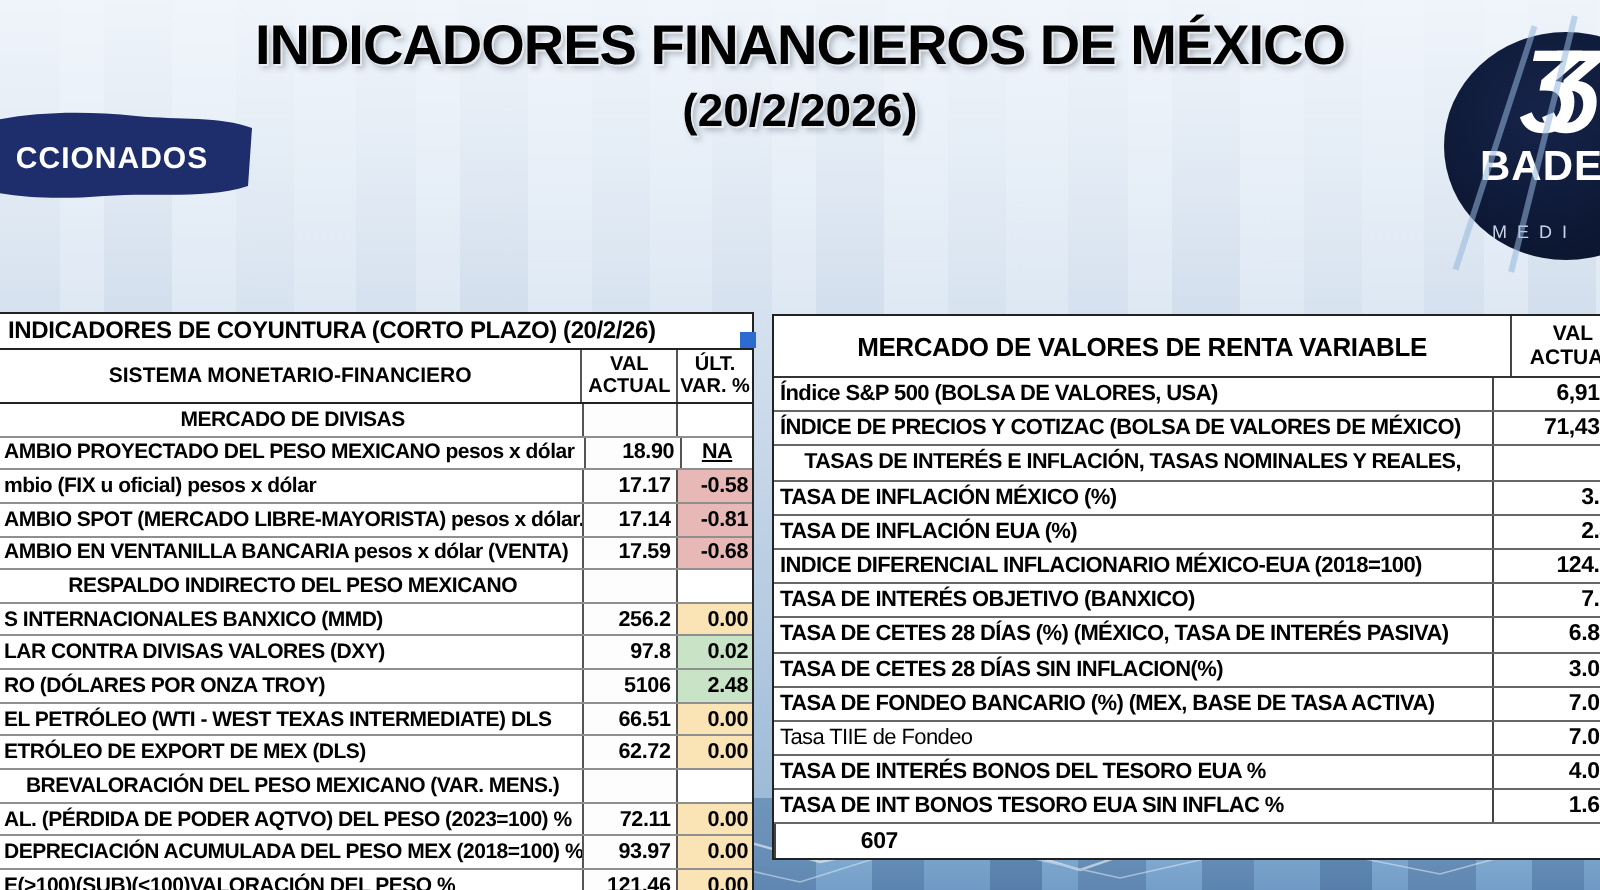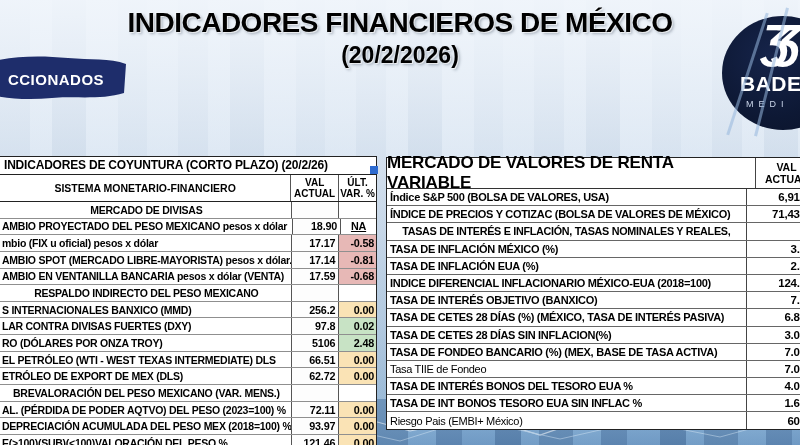--- a/index.html
+++ b/index.html
@@ -40,21 +40,21 @@
   .flag{position:absolute;left:-14px;top:52px;width:140px;height:52px;z-index:6;}
   .flag .label{position:absolute;left:10px;top:19px;width:120px;text-align:center;
     color:#fff;font-size:15px;font-weight:bold;letter-spacing:.5px;}
 
   
   .logo{position:absolute;left:722px;top:16px;width:122px;height:114px;border-radius:50%;
     background:radial-gradient(circle at 40% 35%, #16244a 0%, #0d1834 60%, #0a1229 100%);z-index:4;}
   .logo-glyph{position:absolute;left:40px;top:2px;color:#fff;font-size:46px;font-weight:bold;
     font-style:italic;letter-spacing:-17px;line-height:1;}
   .logo-name{position:absolute;left:18px;top:56px;color:#fff;font-size:21px;font-weight:bold;letter-spacing:.5px;}
-  .logo-sub{position:absolute;left:24px;top:83px;color:#c9d4e8;font-size:9px;letter-spacing:5px;}
+  .logo-sub{position:absolute;left:24px;top:95px;color:#c9d4e8;font-size:9px;letter-spacing:5px;}
   .streak{position:absolute;width:3px;background:rgba(150,183,220,.55);z-index:5;}
   .s1{left:746px;top:10px;height:128px;transform:rotate(18deg);}
   .s2{left:770px;top:6px;height:132px;transform:rotate(14deg);}
 
   
   .handle{position:absolute;left:370px;top:166px;width:8px;height:8px;background:#2e6bd0;z-index:9;}
 
   
   .ltable{position:absolute;left:0;top:156px;width:376px;background:#fff;z-index:8;
     border-top:1.5px solid #222;border-right:1.5px solid #222;border-bottom:1.5px solid #222;}
@@ -76,21 +76,21 @@
     justify-content:flex-end;border-left:1px solid #555;letter-spacing:-0.2px;}
   .lcell-val{width:44px;padding-right:3px;background:#fdfdfd;}
   .lcell-var{width:35px;padding-right:2px;}
   .lcell-var.center{justify-content:center;padding-right:0;text-decoration:underline;}
 
   
   .rtable{position:absolute;left:386px;top:157px;width:432px;background:#fff;z-index:8;
     border:1.5px solid #222;}
   .rhead{display:flex;height:30px;border-bottom:1.2px solid #333;}
   .rhead .hl{width:368px;display:flex;align-items:center;justify-content:center;
-    font-size:17px;font-weight:bold;letter-spacing:-0.2px;}
+    font-size:13px;font-weight:bold;letter-spacing:-0.2px;}
   .rhead .hv{width:61px;border-left:1px solid #444;display:flex;align-items:center;
     justify-content:center;text-align:center;font-size:10.5px;font-weight:bold;line-height:1.15;white-space:pre-line;}
   .rrow{display:flex;height:16.2px;border-bottom:1px solid #666;}
   .rrow:last-child{border-bottom:none;}
   .rcell-label{width:368px;font-size:11px;font-weight:bold;letter-spacing:-0.3px;
     padding-left:3px;white-space:nowrap;overflow:hidden;display:flex;align-items:center;}
   .rrow.section .rcell-label{justify-content:center;padding-left:0;font-size:10.8px;}
   .rrow.plain .rcell-label{font-weight:normal;}
   .rcell-val{width:61px;border-left:1px solid #444;font-size:11.5px;font-weight:bold;
     display:flex;align-items:center;justify-content:flex-end;padding-right:13px;letter-spacing:-0.2px;}
@@ -168,21 +168,21 @@
           <div class="lcell-label">RESPALDO INDIRECTO DEL PESO MEXICANO</div>
           <div class="lcell-val"></div>
           <div class="lcell-var" style="background: rgb(255, 255, 255);"></div>
         </div>
         <div class="lrow">
           <div class="lcell-label">S INTERNACIONALES BANXICO (MMD)</div>
           <div class="lcell-val">256.2</div>
           <div class="lcell-var" style="background: rgb(250, 227, 181);">0.00</div>
         </div>
         <div class="lrow">
-          <div class="lcell-label">LAR CONTRA DIVISAS FUERTES (DXY)</div>
+          <div class="lcell-label">LAR CONTRA DIVISAS VALORES (DXY)</div>
           <div class="lcell-val">97.8</div>
           <div class="lcell-var" style="background: rgb(200, 227, 197);">0.02</div>
         </div>
         <div class="lrow">
           <div class="lcell-label">RO (DÓLARES POR ONZA TROY)</div>
           <div class="lcell-val">5106</div>
           <div class="lcell-var" style="background: rgb(200, 227, 197);">2.48</div>
         </div>
         <div class="lrow">
           <div class="lcell-label">EL PETRÓLEO (WTI - WEST TEXAS INTERMEDIATE) DLS</div>
@@ -270,18 +270,17 @@
         </div>
         <div class="rrow">
           <div class="rcell-label">TASA DE INTERÉS BONOS DEL TESORO EUA %</div>
           <div class="rcell-val">4.09</div>
         </div>
         <div class="rrow">
           <div class="rcell-label">TASA DE INT BONOS TESORO EUA SIN INFLAC %</div>
           <div class="rcell-val">1.69</div>
         </div>
         <div class="rrow plain">
-          <div class="rcell-label">Riesgo Pais (EMBI+ México)</div>
           <div class="rcell-val">607</div>
         </div>
       </div>
   </div>
 </div>
 
 </body></html>

